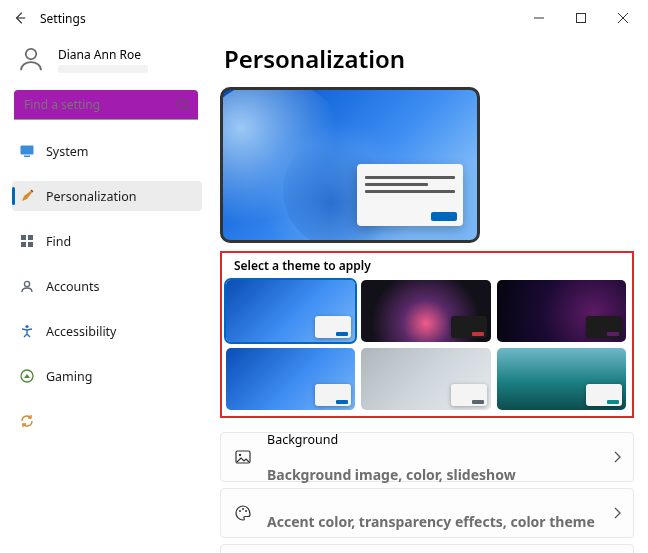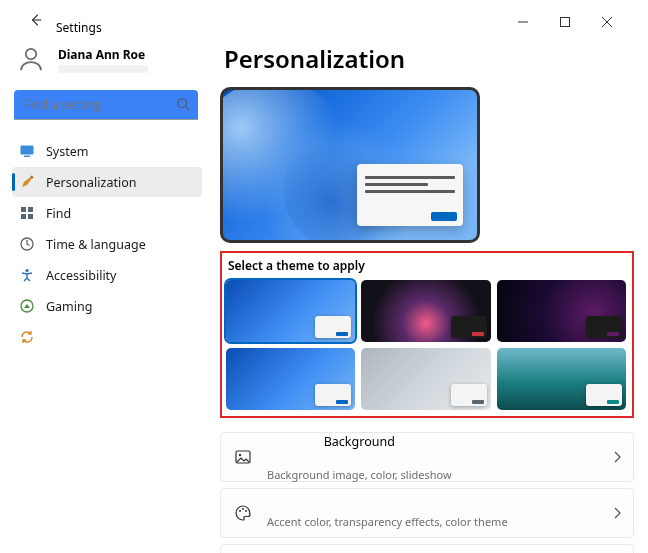--- a/index.html
+++ b/index.html
@@ -1,80 +1,80 @@
 <!DOCTYPE html>
 <html><head>
 <meta charset="utf-8">
 <style>
   * { box-sizing: border-box; font-family: "Segoe UI", system-ui, sans-serif; }
   html, body { margin: 0; padding: 0; width: 648px; height: 553px; background: #fff; overflow: hidden; }
 
   
-  .titlebar { display: flex; align-items: flex-end; height: 36px; padding: 0 20px; }
+  .titlebar { display: flex; align-items: center; height: 36px; padding: 0 4px; }
   .titlebar .back { width: 32px; height: 32px; display: flex; align-items: center; justify-content: center; border-radius: 4px; }
   .titlebar .title { font-size: 12px; margin-left: 4px; }
   .titlebar .spacer { flex: 1; }
   .winbtn { width: 42px; height: 28px; display: flex; align-items: center; justify-content: center; }
 
   
   .main { display: flex; height: calc(553px - 36px); }
   .sidebar { width: 210px; padding: 0 8px 0 12px; display: flex; flex-direction: column; }
   .content { flex: 1; padding: 0 14px 0 10px; overflow: hidden; }
 
   
   .user { display: flex; align-items: center; gap: 10px; margin: 6px 0 14px 2px; }
   .avatar { width: 34px; height: 34px; border-radius: 50%; display: flex; align-items: center; justify-content: center; color: #555; }
-  .user .name { font-size: 12px; font-weight: 700; }
+  .user .name { font-size: 12px; font-weight: 400; }
   .user .sub { width: 90px; height: 8px; background: #f2f2f2; border-radius: 2px; margin-top: 2px; }
 
   .search { position: relative; margin: 0 4px 16px 2px; }
-  .search input { width: 100%; height: 30px; border: none; border-bottom: 1px solid #9a9a9a; background: #3b82f6; border-radius: 4px 4px 0 0; padding: 0 30px 0 10px; font-size: 12px; outline: none; }
+  .search input { width: 100%; height: 30px; border: none; border-bottom: 1px solid #9a9a9a; background: #a21caf; border-radius: 4px 4px 0 0; padding: 0 30px 0 10px; font-size: 12px; outline: none; }
   .search .icon { position: absolute; right: 8px; top: 7px; color: #555; }
 
   
-  .nav { display: flex; flex-direction: column; gap: 1px; }
+  .nav { display: flex; flex-direction: column; gap: 15px; }
   .nav-item { display: flex; align-items: center; gap: 10px; height: 30px; padding: 0 8px 0 6px; border-radius: 4px; font-size: 12.5px; color: #1a1a1a; position: relative; }
   .nav-item .icon { width: 18px; height: 18px; display: flex; align-items: center; justify-content: center; }
   .nav-item.active { background: #ececec; }
   .nav-item.active::before { content: ""; position: absolute; left: 0; top: 6px; bottom: 6px; width: 3px; background: #0067c0; border-radius: 2px; }
 
   
   .page-title { font-size: 24px; font-weight: 600; margin: 6px 0 12px 4px; }
 
   .preview { width: 260px; height: 156px; border-radius: 10px; border: 3px solid #333; background: linear-gradient(135deg, #0a4db5 0%, #1c6fe0 30%, #3e8ef3 55%, #7ab7f7 80%); position: relative; overflow: hidden; margin-bottom: 8px; }
   .swirl { position: absolute; border-radius: 50%; }
   .preview .w1 { width: 160px; height: 160px; background: radial-gradient(circle at 30% 30%, #9cc9f7, transparent 60%); left: -30px; top: -10px; }
   .preview .w2 { width: 180px; height: 180px; background: radial-gradient(circle at 60% 50%, #5ea0ea, transparent 55%); left: 10px; top: 20px; }
   .preview .w3 { width: 120px; height: 120px; background: radial-gradient(circle at 40% 60%, #2a6fd0, transparent 60%); left: 60px; top: 40px; }
   .card { position: absolute; right: 14px; bottom: 14px; width: 106px; height: 62px; background: #f6f6f6; border-radius: 4px; box-shadow: 0 4px 12px rgba(0,0,0,0.25); padding: 8px; }
   .card .line { height: 3px; background: #5a5a5a; margin: 4px 0; border-radius: 1px; }
   .card .line:nth-child(2){ width: 70%; }
   .card .btn { position: absolute; right: 6px; bottom: 5px; width: 26px; height: 9px; background: #0067c0; border-radius: 2px; }
 
   .theme-section { border: 2.5px solid #e02828; padding: 4px 6px 6px 4px; }
-  .theme-label { font-size: 12px; font-weight: 600; margin: 0 0 6px 2px; }
+  .theme-label { font-size: 12px; font-weight: 600; margin: 0 0 6px 8px; }
   .theme-grid { display: grid; grid-template-columns: repeat(3, 1fr); gap: 6px; }
   .theme { width: 100%; height: 62px; border-radius: 5px; position: relative; overflow: hidden; }
   .theme .mini { position: absolute; right: 4px; bottom: 4px; width: 36px; height: 22px; background: #f4f4f4; border-radius: 3px; box-shadow: 0 1px 4px rgba(0,0,0,0.3); }
   .theme .mini .mbtn { position: absolute; right: 3px; bottom: 2px; width: 12px; height: 4px; border-radius: 1px; }
   .theme.selected { outline: 2px solid #0067c0; outline-offset: 0; }
   .t-light { background: linear-gradient(135deg, #0a4db5, #3e8ef3 55%, #7ab7f7); }
   .t-dark1  { background: radial-gradient(circle at 50% 70%, #f25c8a 0%, #5a2a6a 30%, #121018 70%); }
   .t-dark2  { background: radial-gradient(circle at 75% 55%, #5e1b66, #1b0a33 50%, #050510); }
   .t-dup    { background: linear-gradient(135deg, #0a4db5, #3e8ef3 55%, #7ab7f7); }
   .t-gray   { background: linear-gradient(135deg, #aeb6bc, #cfd6db 50%, #e6eaed); }
   .t-teal   { background: linear-gradient(180deg, #6fb8c9 0%, #1b7f82 55%, #0d4c4e 100%); }
   .dark-mini { background: #1c1c1c !important; }
 
   
   .rows { margin-top: 14px; display: flex; flex-direction: column; gap: 6px; }
   .row { display: flex; align-items: center; height: 50px; border: 1px solid #e8e8e8; border-radius: 4px; padding: 0 12px; gap: 14px; background: #fdfdfd; }
   .row .icon { width: 20px; height: 20px; color: #333; display: flex; align-items: center; justify-content: center; }
-  .row .text .t1 { font-size: 12.5px; text-align: center; }
-  .row .text .t2 { font-size: 11px; color: #6e6e6e; margin-top: 17px; }
+  .row .text .t1 { font-size: 12.5px; }
+  .row .text .t2 { font-size: 14px; color: #6e6e6e; margin-top: 17px; font-weight: bold; }
   .row .chev { margin-left: auto; color: #555; }
 
   svg { display: block; }
 </style>
 </head>
 <body>
 
 <div class="titlebar">
   <div class="back">
     <svg width="14" height="14" viewBox="0 0 16 16">
@@ -152,25 +152,25 @@
               <rect x="9" y="2" width="5" height="5" fill="#5a6570"></rect>
               <rect x="2" y="9" width="5" height="5" fill="#5a6570"></rect>
               <rect x="9" y="9" width="5" height="5" fill="#5a6570"></rect>
             </svg>
           </span>
         <span>Find</span>
       </div>
       <div class="nav-item">
         <span class="icon">
             <svg width="16" height="16" viewBox="0 0 16 16">
-              <circle cx="8" cy="8" r="6" fill="none" stroke="#5a6570" stroke-width="1.3"></circle>
-              <path d="M8 4v4l2.5 1.5" fill="none" stroke="#5a6570" stroke-width="1.3"></path>
-            </svg>
-          </span>
-        <span>Time &amp; language</span>
+              <circle cx="8" cy="6" r="2.6" fill="none" stroke="#5a6570" stroke-width="1.3"></circle>
+              <path d="M3 14c0-2.6 2.4-4 5-4s5 1.4 5 4" fill="none" stroke="#5a6570" stroke-width="1.3"></path>
+            </svg>
+          </span>
+        <span>Accounts</span>
       </div>
       <div class="nav-item">
         <span class="icon">
             <svg width="16" height="16" viewBox="0 0 16 16">
               <circle cx="8" cy="3.5" r="1.6" fill="#2d6bbf"></circle>
               <path d="M3 6l5 1 5-1M8 7v4m-3 3 3-3 3 3" fill="none" stroke="#2d6bbf" stroke-width="1.4"></path>
             </svg>
           </span>
         <span>Accessibility</span>
       </div>

